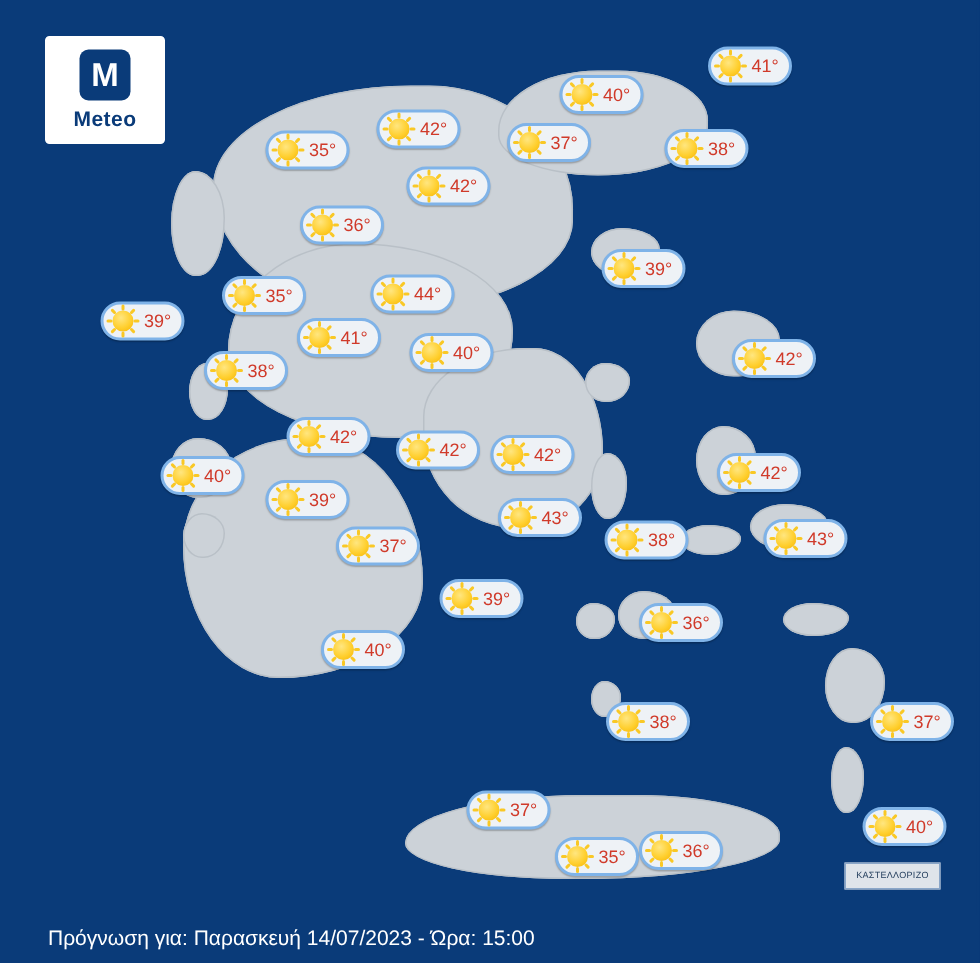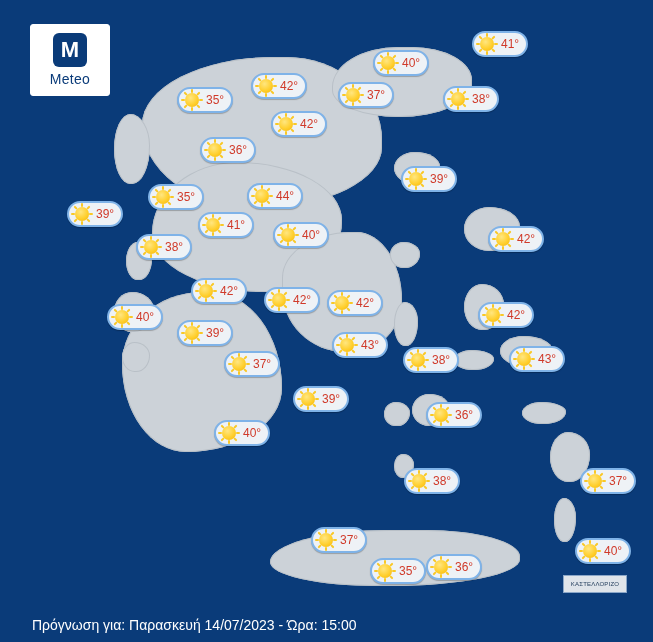--- a/index.html
+++ b/index.html
@@ -31,21 +31,21 @@
     position:absolute;left:28px;top:22px;width:78px;height:70px;
     background:#ffffff;border:1px solid #ffffff;border-radius:3px;
     display:flex;flex-direction:column;align-items:center;justify-content:center;
   }
   #logo .badge{
     width:34px;height:34px;background:#0a3b79;border-radius:6px;
     display:flex;align-items:center;justify-content:center;
     color:#ffffff;font-weight:bold;font-size:22px;line-height:1;
   }
   #logo .brand{
-    margin-top:4px;color:#0a3b79;font-size:14px;font-weight:normal;letter-spacing:.3px;
+    margin-top:4px;color:#0a3b79;font-size:14px;font-weight:bold;letter-spacing:.3px;
   }
   
   .pill{
     position:absolute;
     height:26px;
     min-width:56px;
     background:#eef2f6;
     border:2px solid #7fb3e8;
     border-radius:13px;
     display:flex;align-items:center;

